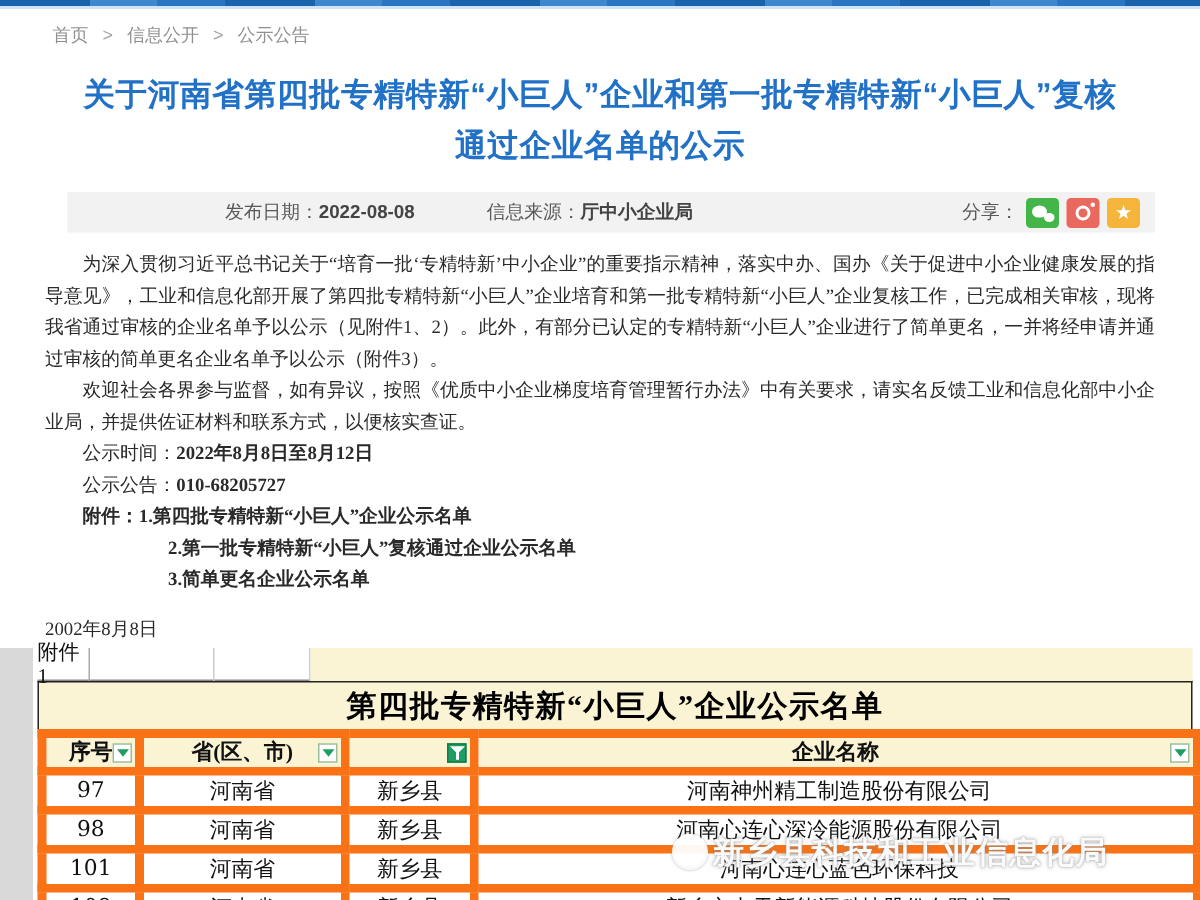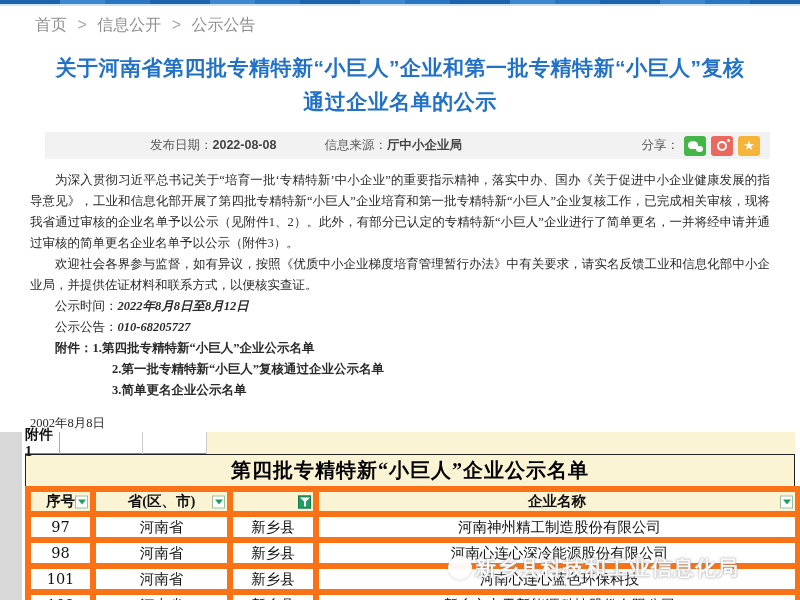--- a/index.html
+++ b/index.html
@@ -6,21 +6,21 @@
   html,body { width:800px; height:600px; overflow:hidden; background:#fff;
               font-family:"Liberation Sans","DejaVu Sans",sans-serif; }
   .page { position:relative; width:800px; height:600px; background:#fff; }
 
   
   .topbar { height:6px; width:100%; }
   .topbar .dash { height:4px;
     background:repeating-linear-gradient(90deg,#1c63ae 0 60px,#3e88d0 60px 105px,#2a76c3 105px 150px); }
   .topbar .lite { height:2px; background:#cfe4f6; }
 
-  .breadcrumb { margin:9px 0 0 35px; font-size:16px; color:#8f8f8f; }
+  .breadcrumb { margin:9px 0 0 35px; font-size:12px; color:#8f8f8f; }
   .breadcrumb a { color:#8f8f8f; text-decoration:none; cursor:pointer; }
   .breadcrumb .sep { margin:0 6px; color:#a5a5a5; }
 
   .doc-title { width:700px; margin:15px auto 0; text-align:center; color:#2171c7;
     font-size:21px; font-weight:bold; line-height:34px; letter-spacing:.5px; }
 
   .meta-row { margin:13px 30px 0 45px; height:27px; background:#f2f2f2;
     display:flex; align-items:center; font-size:12.5px; color:#595959; }
   .meta-item { margin-left:105px; }
   .meta-item.src { margin-left:48px; }
@@ -37,35 +37,35 @@
     background:#fff; border-radius:50%; }
   .weibo .eye { width:10px; height:10px; border:2px solid #fff; border-radius:50%; }
   .weibo .dot { position:absolute; right:3px; top:3px; width:3px; height:3px;
     background:#fff; border-radius:50%; }
 
   .body-text { margin:11px 30px 0; font-family:"Liberation Serif","DejaVu Serif",serif;
     font-size:12.5px; color:#2a2a2a; line-height:21px; }
   .body-text p { text-align:justify; }
   .para { text-indent:2em; }
   .info-line { text-indent:2em; }
-  .info-line b { font-weight:bold;font-style:italic; }
+  .info-line b { font-weight:bold; }
   .att-first { text-indent:2em; font-weight:bold; }
   .att-sub { padding-left:82px; font-weight:bold; }
   .sign-date { text-align:right; padding-right:24px; margin-top:12px; }
 
   
   .sheet { position:absolute; left:0; top:432px; width:800px; height:168px; }
   .gray-strip { position:absolute; left:0; top:0; width:22px; height:168px; background:#d9d9d9; }
   .sheet-inner { position:absolute; left:25px; top:0; width:770px;
     font-family:"Liberation Serif","DejaVu Serif",serif; color:#111; }
 
   .corner-row { position:relative; height:22px; background:#fff;
     border-bottom:1px solid #888; font-size:14px; }
   .corner-cell { position:absolute; left:0; top:0; width:35px; height:22px;
-    border-right:1px solid #aaa; display:flex; align-items:center; font-weight:bold; }
+    border-right:1px solid #aaa; display:flex; align-items:center; font-weight:normal; }
   .corner-c2 { position:absolute; left:35px; width:83px; height:22px; border-right:1px solid #ccc; }
   .corner-c3 { position:absolute; left:118px; width:64px; height:22px; border-right:1px solid #ccc; }
   .corner-cream { position:absolute; left:182px; right:0; height:22px; background:#faf4d5; }
 
   .title-row { height:32px; background:#faf4d5; border:1.5px solid #222; border-bottom:none;
     display:flex; align-items:center; justify-content:center;
     font-size:20px; font-weight:bold; letter-spacing:1px; color:#000; }
 
   table.grid { border-collapse:collapse; table-layout:fixed; width:770px;
     border:1.5px solid #222; }

